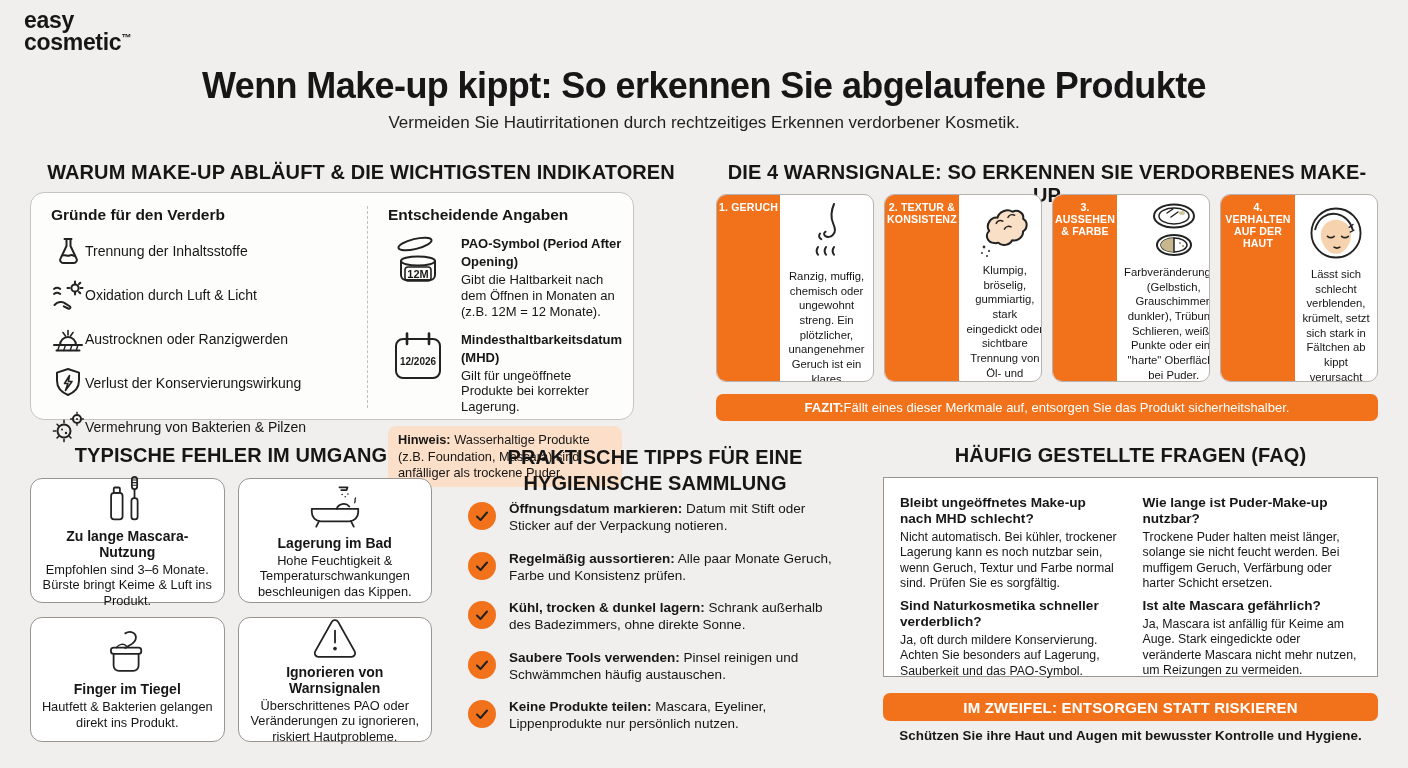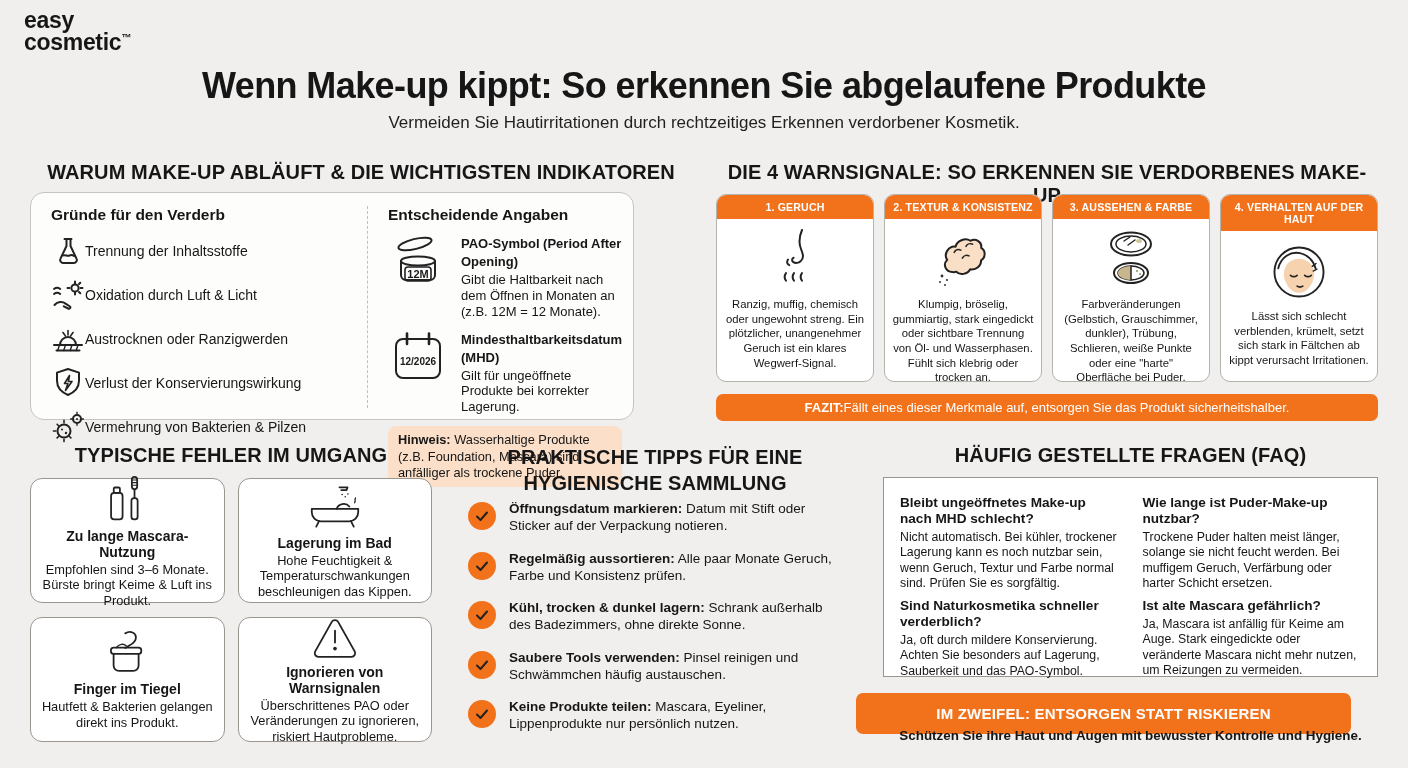--- a/index.html
+++ b/index.html
@@ -44,21 +44,21 @@
   .indicator-row{display:flex;gap:13px;margin-top:10px;align-items:flex-start;}
   .indicator-ic{flex:0 0 60px;display:flex;justify-content:center;}
   .indicator-title{font-weight:700;font-size:13px;}
   .indicator-desc{font-size:13px;line-height:1.22;margin-top:2px;}
   .hint-box{margin-top:11px;background:var(--hint);border-radius:8px;padding:6px 10px;font-size:12.8px;line-height:1.28;}
   .hint-box b{font-weight:700;}
 
   
   .signals-heading{left:716px;top:161px;width:662px;}
   .signals-row{left:716px;top:194px;width:662px;height:188px;display:flex;gap:10px;}
-  .signal-card{flex:1;background:#fff;border:1.5px solid #b5b3b0;border-radius:10px;overflow:hidden;display:flex;flex-direction:column;}
+  .signal-card{flex:1;background:#fff;border:1.5px solid #b5b3b0;border-radius:10px;overflow:hidden;display:flex;flex-direction:row;}
   .signal-head{background:var(--accent);color:#fff;font-weight:700;font-size:10.6px;text-align:center;padding:6px 2px;letter-spacing:.15px;}
   .signal-body{flex:1;display:flex;flex-direction:column;align-items:center;padding:4px 7px 8px;}
   .signal-ic{height:74px;display:flex;align-items:center;justify-content:center;}
   .signal-text{font-size:11.3px;line-height:1.3;text-align:center;}
   .fazit-bar{left:716px;top:394px;width:662px;height:27px;background:var(--accent);border-radius:7px;
     color:#fff;display:flex;align-items:center;justify-content:center;font-size:13px;}
   .fazit-bar b{font-weight:700;}
 
   
   .mistakes-heading{left:30px;top:444px;width:402px;}
@@ -77,21 +77,21 @@
   .tip-text{font-size:13.5px;line-height:1.28;}
   .tip-text b{font-weight:700;}
 
   
   .faq-heading{left:883px;top:444px;width:495px;}
   .faq-card{left:883px;top:477px;width:495px;height:200px;background:#fff;border:1.5px solid var(--border-mid);
     border-radius:0;padding:10px 16px;display:flex;gap:24px;}
   .faq-col{flex:1;}
   .faq-q{font-weight:700;font-size:13.6px;line-height:1.18;margin:7px 0 3px;}
   .faq-a{font-size:12.3px;line-height:1.24;}
-  .zweifel-banner{left:856px;top:693px;width:495px;height:41px;background:var(--accent);border-radius:7px;
+  .zweifel-banner{left:883px;top:693px;width:495px;height:28px;background:var(--accent);border-radius:7px;
     color:#fff;font-weight:800;font-size:15px;letter-spacing:.2px;display:flex;align-items:center;justify-content:center;}
   .footer-note{left:883px;top:728px;width:495px;text-align:center;font-size:13.4px;font-weight:600;}
 </style>
 </head>
 <body>
 
 <div class="abs logo">
   <div>easy</div>
   <div><span>cosmetic</span><sup>™</sup></div>
 </div>

